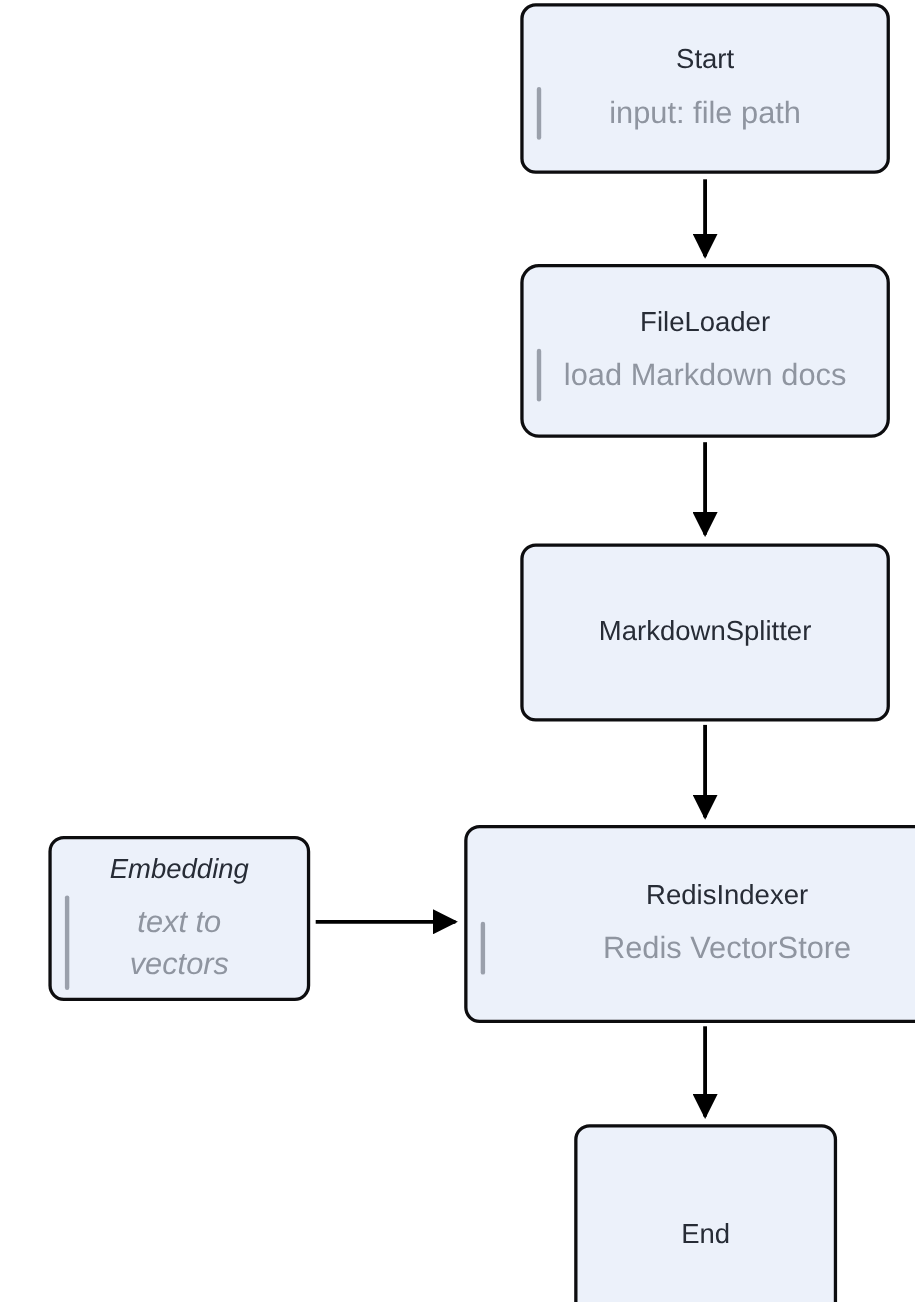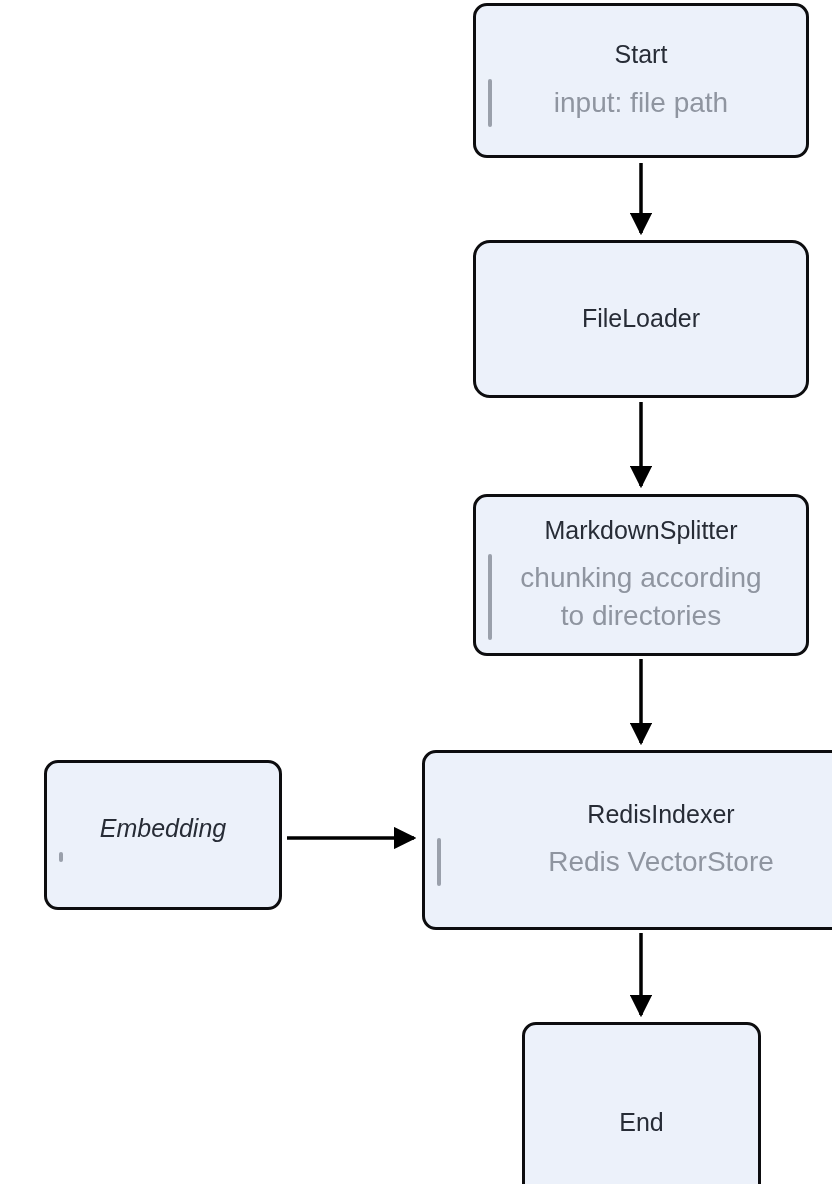--- a/index.html
+++ b/index.html
@@ -88,34 +88,35 @@
   <div class="node" id="node-start">
     <div class="node-title">Start</div>
     <div class="node-subtitle">
       <span class="quote-bar"></span>
       <span>input: file path</span>
     </div>
   </div>
 
   <div class="node" id="node-fileloader">
     <div class="node-title">FileLoader</div>
+    <div class="node-subtitle">
+      <span class="quote-bar"></span>
+      <span>load Markdown docs</span>
+    </div>
   </div>
 
   <div class="node" id="node-markdownsplitter">
     <div class="node-title">MarkdownSplitter</div>
-    <div class="node-subtitle">
-      <span class="quote-bar"></span>
-      <span>chunking according to directories</span>
-    </div>
   </div>
 
   <div class="node" id="node-embedding">
     <div class="node-title">Embedding</div>
     <div class="node-subtitle">
       <span class="quote-bar"></span>
+      <span>text to vectors</span>
     </div>
   </div>
 
   <div class="node" id="node-redisindexer">
     <div class="node-title">RedisIndexer</div>
     <div class="node-subtitle">
       <span class="quote-bar"></span>
       <span>Redis VectorStore</span>
     </div>
   </div>

